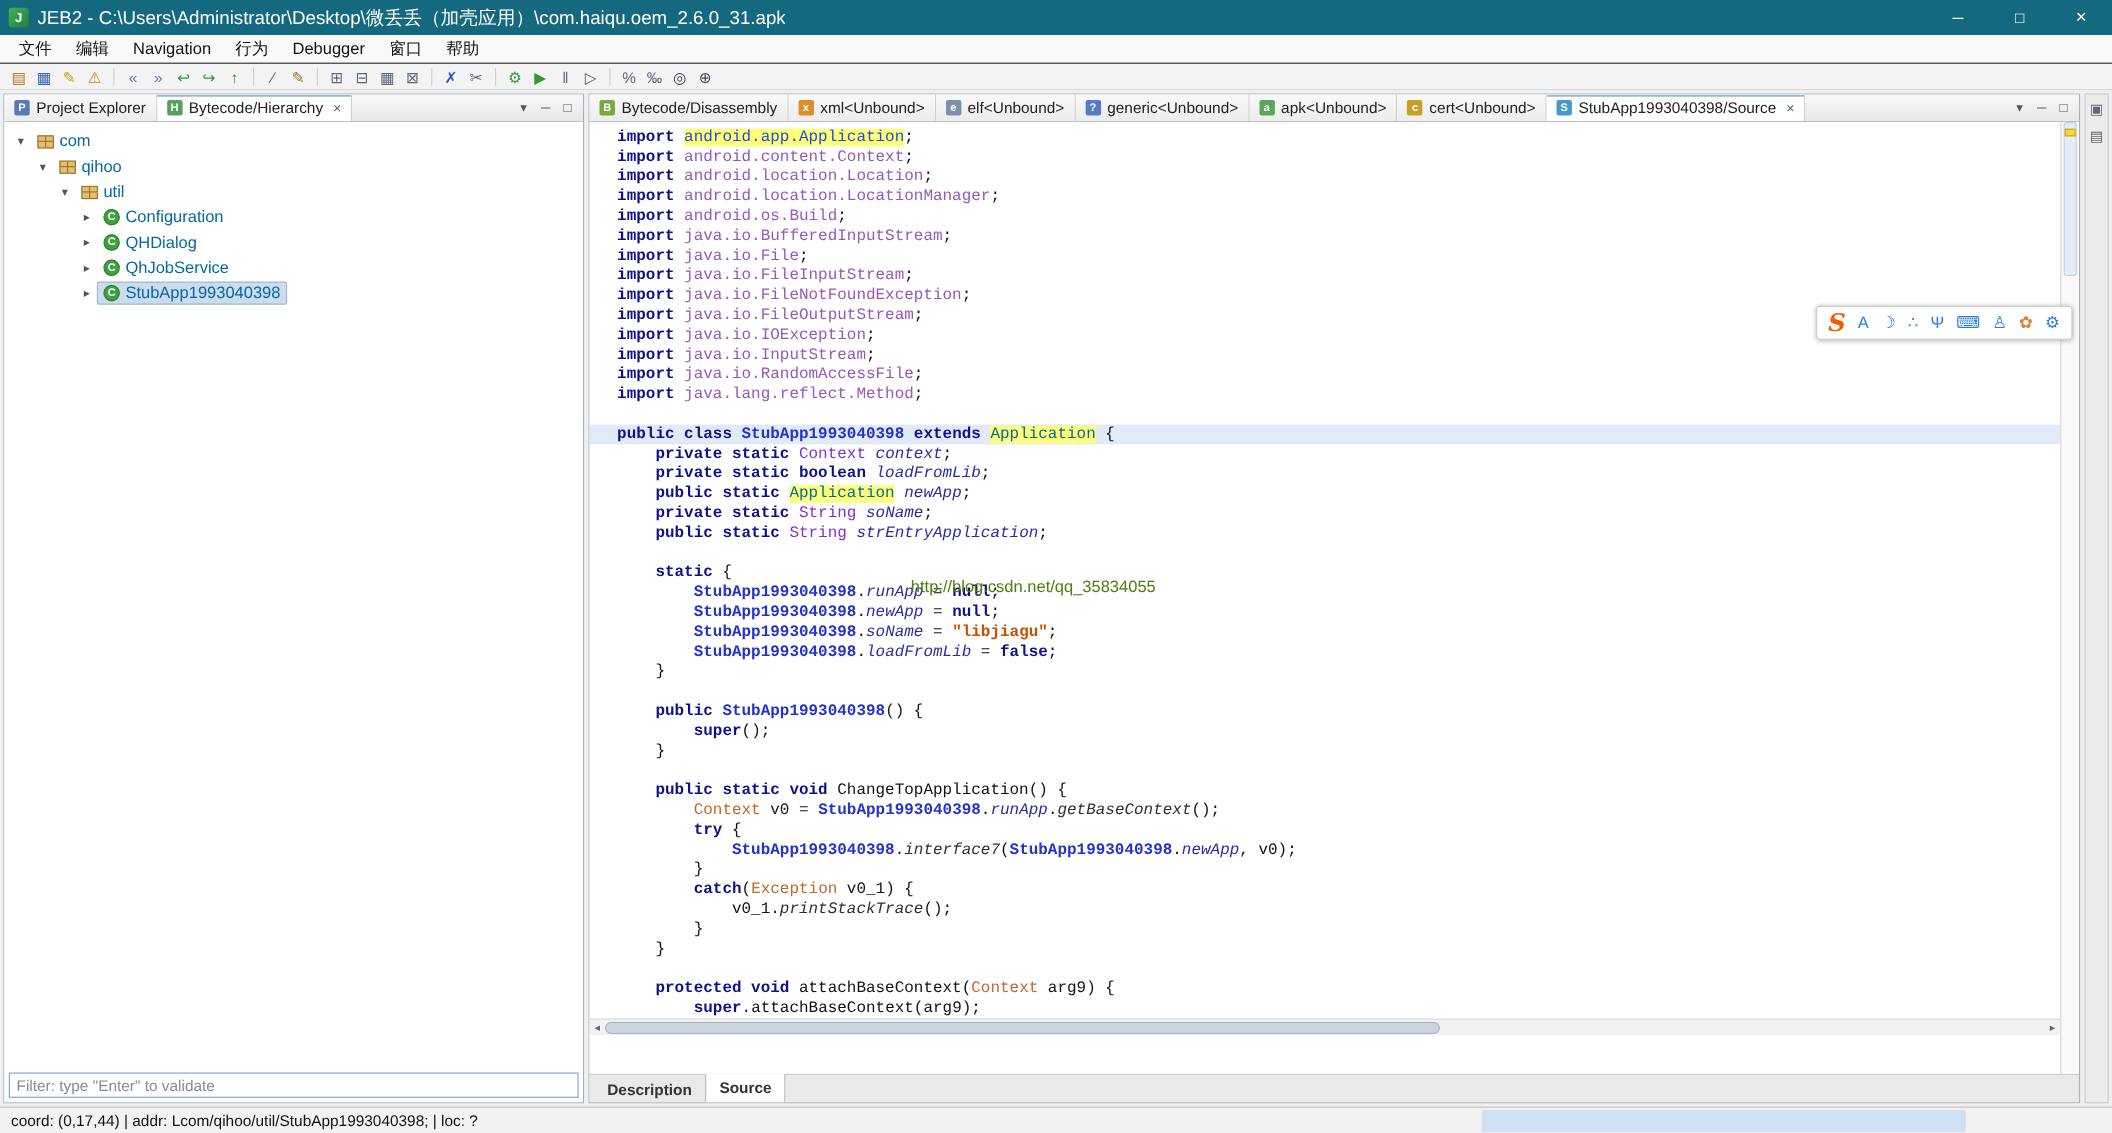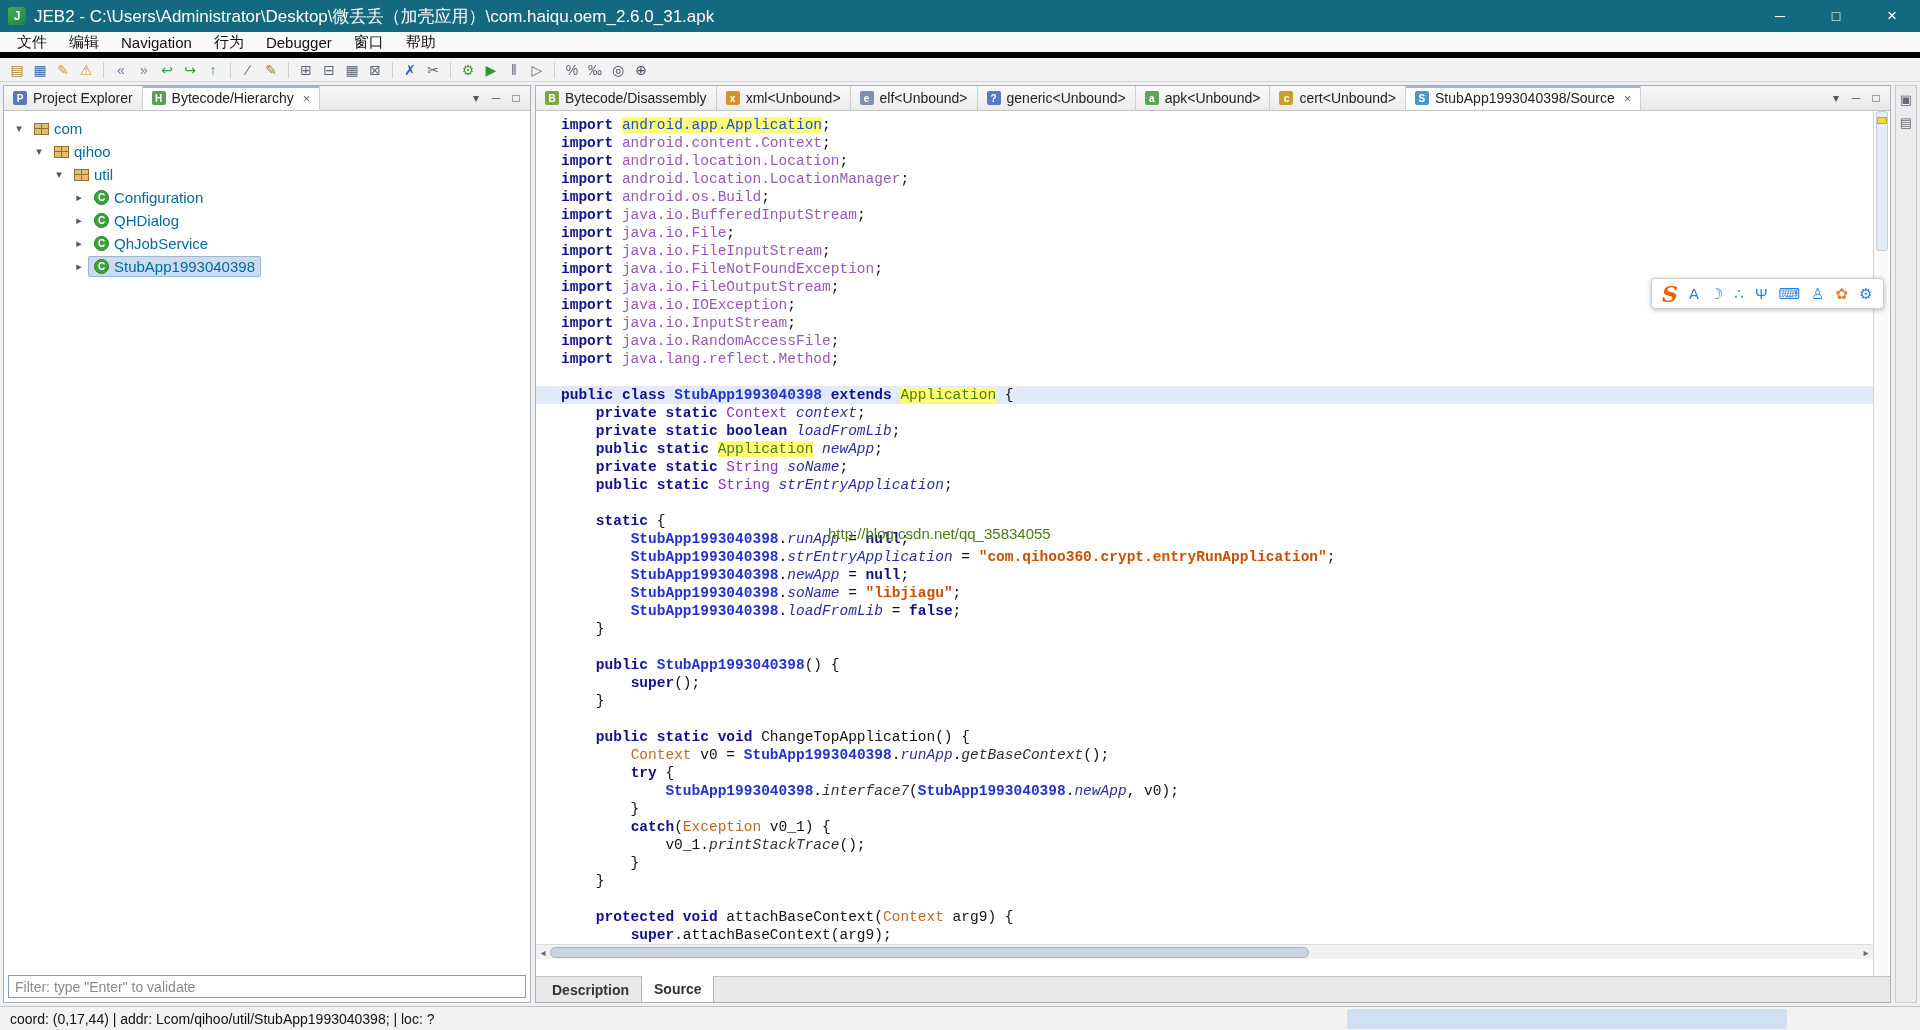--- a/index.html
+++ b/index.html
@@ -8,21 +8,21 @@
 
   
   .titlebar{height:32px;background:#15697e;color:#fff;display:flex;align-items:center;padding-left:8px;gap:8px;flex:none;}
   .app-icon{width:18px;height:18px;border-radius:3px;background:linear-gradient(135deg,#45b054,#1e7f42);color:#fff;font-size:12px;font-weight:bold;display:flex;align-items:center;justify-content:center;flex:none;}
   .title-text{font-size:17px;white-space:nowrap;overflow:hidden;}
   .win-controls{margin-left:auto;display:flex;height:32px;flex:none;}
   .win-btn{width:56px;height:32px;display:flex;align-items:center;justify-content:center;font-size:14px;color:#fff;cursor:default;}
   .win-btn:last-child{font-size:17px;}
 
   
-  .menubar{height:26px;background:#f9f9f9;border-bottom:6px solid #000000;display:flex;align-items:center;padding-left:6px;flex:none;}
+  .menubar{height:26px;background:#f9f9f9;border-bottom:1px solid #000000;display:flex;align-items:center;padding-left:6px;flex:none;}
   .menu-item{padding:3px 11px;font-size:15px;color:#111;}
 
   
   .toolbar{height:24px;background:#f3f3f3;border-bottom:1px solid #d6d6d6;display:flex;align-items:center;padding:0 6px;gap:1px;flex:none;}
   .tb-btn{width:22px;height:20px;display:flex;align-items:center;justify-content:center;border-radius:2px;}
   .tb-glyph{font-size:14px;line-height:1;}
   .tb-sep{width:1px;height:16px;background:#cfcfcf;margin:0 5px;}
 
   
   .main{flex:1;display:flex;padding:3px;gap:4px;min-height:0;background:#eef0f2;}
@@ -59,21 +59,21 @@
   
   .editor-body{flex:1;display:flex;min-height:0;position:relative;background:#fff;}
   .code-col{flex:1;display:flex;flex-direction:column;min-width:0;overflow:hidden;}
   .code{flex:none;padding-top:5px;font-family:"Liberation Mono","DejaVu Sans Mono",monospace;font-size:14.5px;line-height:18px;}
   .code-line{white-space:pre;height:18px;padding-left:25px;}
   .code-line.active-line{background:#e2e9f8;}
   .tk-k{color:#10108c;font-weight:bold;}
   .tk-p{color:#9858b8;}
   .tk-t{color:#8a30c8;}
   .tk-t2{color:#c06828;}
-  .tk-th{color:#4d7c0f;background:#ffff78;}
+  .tk-th{color:#0369a1;background:#ffff78;}
   .tk-ph{color:#1d4ed8;background:#ffff78;}
   .tk-r{color:#2233cc;font-weight:bold;}
   .tk-f{color:#2c2c9e;font-style:italic;}
   .tk-s{color:#c85000;font-weight:bold;}
   .tk-m{color:#303030;font-style:italic;}
   .tk-d{color:#101010;}
   .watermark{position:absolute;left:292px;top:414px;color:#4d7c0f;font-size:15px;pointer-events:none;}
 
   .hscroll{flex:none;height:15px;background:#f1f1f1;border-top:1px solid #ddd;display:flex;align-items:center;}
   .hs-arrow{width:14px;text-align:center;font-size:10px;color:#667;flex:none;}
@@ -349,21 +349,20 @@
               <div class="code-line"><span class="tk-d">&nbsp;</span></div>
               <div class="code-line active-line"><span class="tk-k">public class </span><span class="tk-r">StubApp1993040398</span><span class="tk-k"> extends </span><span class="tk-th">Application</span><span class="tk-d"> {</span></div>
               <div class="code-line"><span class="tk-d">    </span><span class="tk-k">private static </span><span class="tk-t">Context</span><span class="tk-d"> </span><span class="tk-f">context</span><span class="tk-d">;</span></div>
               <div class="code-line"><span class="tk-d">    </span><span class="tk-k">private static boolean </span><span class="tk-f">loadFromLib</span><span class="tk-d">;</span></div>
               <div class="code-line"><span class="tk-d">    </span><span class="tk-k">public static </span><span class="tk-th">Application</span><span class="tk-d"> </span><span class="tk-f">newApp</span><span class="tk-d">;</span></div>
               <div class="code-line"><span class="tk-d">    </span><span class="tk-k">private static </span><span class="tk-t">String</span><span class="tk-d"> </span><span class="tk-f">soName</span><span class="tk-d">;</span></div>
               <div class="code-line"><span class="tk-d">    </span><span class="tk-k">public static </span><span class="tk-t">String</span><span class="tk-d"> </span><span class="tk-f">strEntryApplication</span><span class="tk-d">;</span></div>
               <div class="code-line"><span class="tk-d">&nbsp;</span></div>
               <div class="code-line"><span class="tk-d">    </span><span class="tk-k">static</span><span class="tk-d"> {</span></div>
               <div class="code-line"><span class="tk-d">        </span><span class="tk-r">StubApp1993040398</span><span class="tk-d">.</span><span class="tk-f">runApp</span><span class="tk-d"> = </span><span class="tk-k">null</span><span class="tk-d">;</span></div>
-              <div class="code-line"><span class="tk-d">        </span><span class="tk-r">StubApp1993040398</span><span class="tk-d">.</span><span class="tk-f">strEntryApplication</span><span class="tk-d"> = </span><span class="tk-s">"com.qihoo360.crypt.entryRunApplication"</span><span class="tk-d">;</span></div>
               <div class="code-line"><span class="tk-d">        </span><span class="tk-r">StubApp1993040398</span><span class="tk-d">.</span><span class="tk-f">newApp</span><span class="tk-d"> = </span><span class="tk-k">null</span><span class="tk-d">;</span></div>
               <div class="code-line"><span class="tk-d">        </span><span class="tk-r">StubApp1993040398</span><span class="tk-d">.</span><span class="tk-f">soName</span><span class="tk-d"> = </span><span class="tk-s">"libjiagu"</span><span class="tk-d">;</span></div>
               <div class="code-line"><span class="tk-d">        </span><span class="tk-r">StubApp1993040398</span><span class="tk-d">.</span><span class="tk-f">loadFromLib</span><span class="tk-d"> = </span><span class="tk-k">false</span><span class="tk-d">;</span></div>
               <div class="code-line"><span class="tk-d">    }</span></div>
               <div class="code-line"><span class="tk-d">&nbsp;</span></div>
               <div class="code-line"><span class="tk-d">    </span><span class="tk-k">public </span><span class="tk-r">StubApp1993040398</span><span class="tk-d">() {</span></div>
               <div class="code-line"><span class="tk-d">        </span><span class="tk-k">super</span><span class="tk-d">();</span></div>
               <div class="code-line"><span class="tk-d">    }</span></div>
               <div class="code-line"><span class="tk-d">&nbsp;</span></div>
               <div class="code-line"><span class="tk-d">    </span><span class="tk-k">public static void </span><span class="tk-d">ChangeTopApplication() {</span></div>

